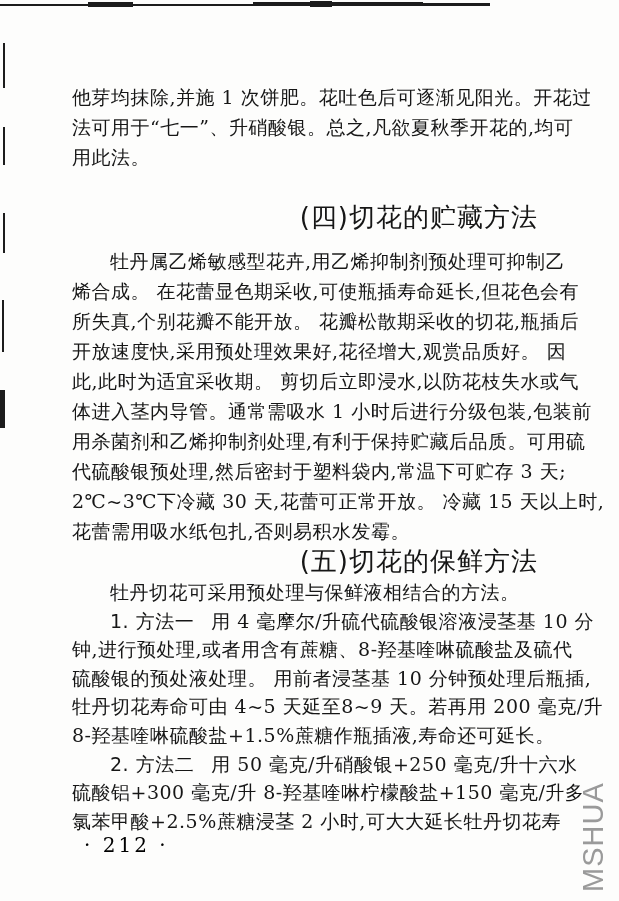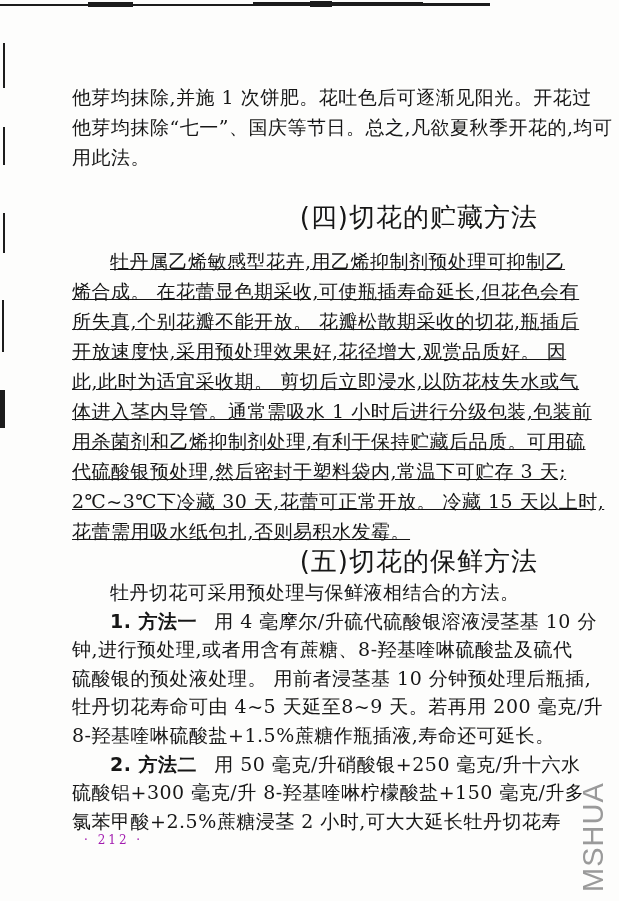--- a/index.html
+++ b/index.html
@@ -18,38 +18,38 @@
   .column { position:absolute; left:72px; width:466px; }
   .line {
     font-size:19px; line-height:30px; height:30px;
     text-align:justify; text-align-last:justify;
     letter-spacing:0.5px; white-space:nowrap;
   }
   .line.end { text-align-last:left; }
   .line.indent { text-indent:2em; }
   .s0 { top:82px; }
   .h1 { top:201px; }
-  .s1 { top:246px;text-decoration:underline; }
+  .s1 { top:246px; }
   .h2 { top:545px; }
   .s2 { top:578px; }
   .s2 .line { line-height:28.6px; height:28.6px; }
   .heading {
     text-align:right; font-weight:normal; font-size:26px; line-height:32px;
     font-family:"DejaVu Sans","Liberation Sans",sans-serif;
     letter-spacing:1px;
   }
   .method-label {
-    font-weight:bold; margin-right:0.9em;
+    font-weight:normal; margin-right:0.9em;
     font-family:"DejaVu Sans","Liberation Sans",sans-serif;
   }
 
   
   .footer {
     position:absolute; left:84px; top:833px;
-    font-size:12px; letter-spacing:3px; color:#a21caf;
+    font-size:20px; letter-spacing:3px; color:#000000;
   }
 
   
   .watermark {
     position:absolute; left:536px; top:820px; width:115px; height:34px;
     transform:rotate(-90deg); transform-origin:center center;
     font-family:"Liberation Sans","DejaVu Sans",sans-serif;
     font-size:29px; color:#9a9a9a; letter-spacing:1px; text-align:center;
   }
 </style>
@@ -68,21 +68,21 @@
   <div class="artifact" style="left:392px;top:3px;width:98px;height:3px;"></div>
 
   <div class="artifact" style="left:3px;top:43px;width:2px;height:45px;"></div>
   <div class="artifact" style="left:3px;top:127px;width:2px;height:38px;"></div>
   <div class="artifact" style="left:3px;top:213px;width:2px;height:40px;"></div>
   <div class="artifact" style="left:2px;top:300px;width:2px;height:52px;"></div>
   <div class="artifact" style="left:0;top:390px;width:5px;height:38px;"></div>
 
   <div class="column s0">
     <div class="line">他芽均抹除,并施 1 次饼肥。花吐色后可逐渐见阳光。开花过</div>
-    <div class="line">他芽均抹除“七一”、国庆等节日。总之,凡欲夏秋季开花的,均可</div>
+    <div class="line">法可用于“七一”、升硝酸银。总之,凡欲夏秋季开花的,均可</div>
     <div class="line end">用此法。</div>
   </div>
 
   <div class="column h1">
     <div class="heading">(四)切花的贮藏方法</div>
   </div>
 
   <div class="column s1">
     <div class="line indent">牡丹属乙烯敏感型花卉,用乙烯抑制剂预处理可抑制乙</div>
     <div class="line">烯合成。 在花蕾显色期采收,可使瓶插寿命延长,但花色会有</div>

